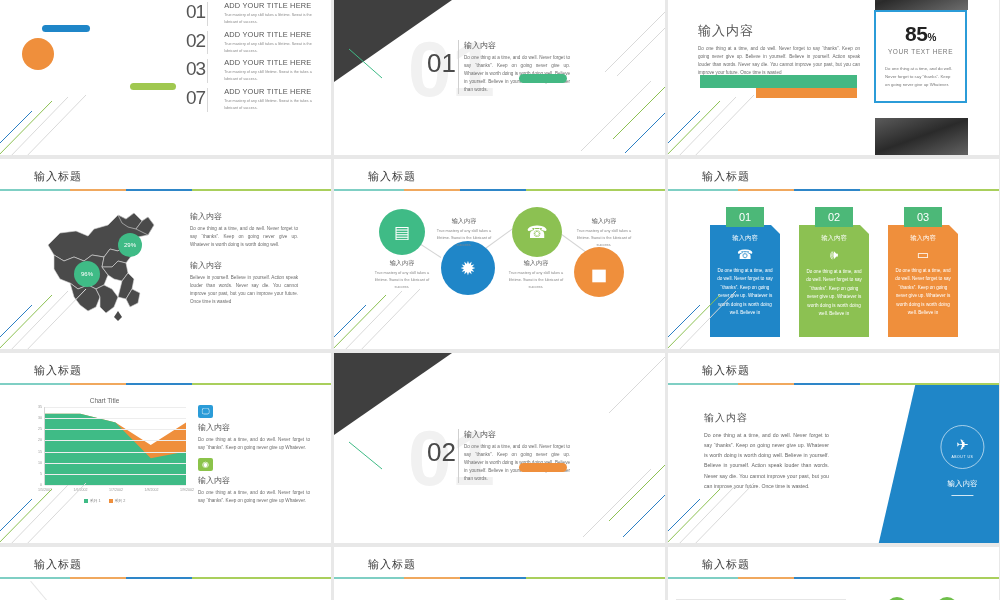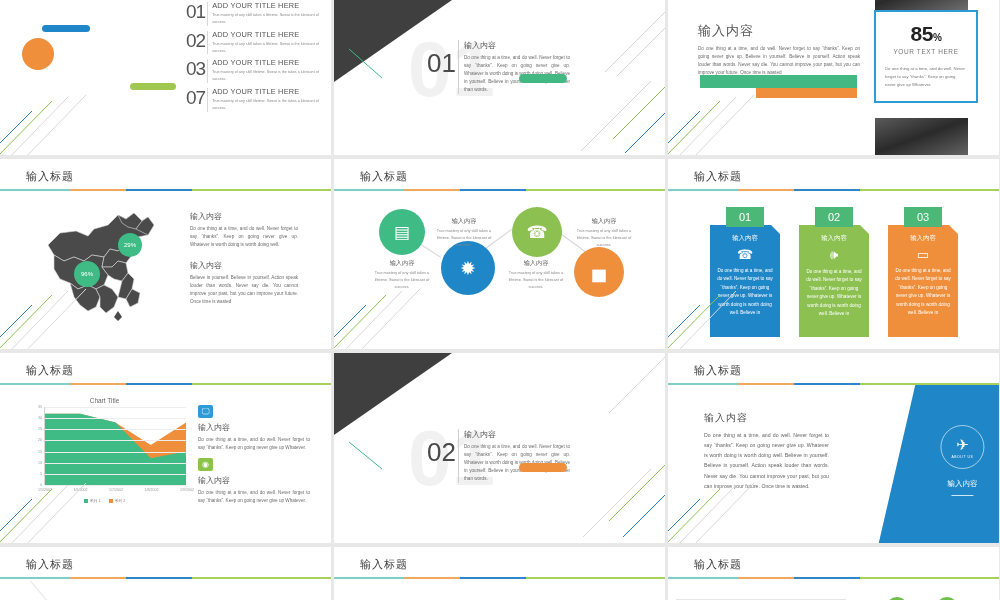--- a/index.html
+++ b/index.html
@@ -18,21 +18,21 @@
     gap: 4px 3px;
     padding: 0 0 0 0;
   }
   .slide {
     position: relative;
     background: #ffffff;
     overflow: hidden;
   }
   
   .s-title {
-    position: absolute; left: 26px; top: 10px;
+    position: absolute; left: 34px; top: 10px;
     font-size: 11px; color: #3a3a3a; letter-spacing: 1px;
     font-family: "DejaVu Sans", sans-serif;
   }
   .divider {
     position: absolute; left: 0; right: 0; top: 30px; height: 2px;
     display: flex;
   }
   .divider i { display: block; height: 100%; }
   .d1 { flex: 0 0 21%; background: #7fcfc4; }
   .d2 { flex: 0 0 17%; background: #f0a85e; }
@@ -57,21 +57,21 @@
     position: absolute; left: 32px; top: 38px; width: 148px; height: 30px;
     border-radius: 15px; background: #44b883; display: flex; align-items: center;
   }
   .cat-pill .zh { color: #fff; font-size: 15px; margin-left: 18px; letter-spacing: 3px; font-family: "DejaVu Sans", sans-serif; }
   .cat-pill .sep { width: 1px; height: 17px; background: rgba(255,255,255,.55); margin: 0 8px 0 12px; }
   .cat-pill .tx { color: rgba(255,255,255,.92); font-size: 3.9px; line-height: 1.8; width: 72px; text-align: justify; }
 
   .toc { position: absolute; left: 186px; top: 2px; width: 140px; }
   .toc-row { display: flex; margin-bottom: 5px; }
   .toc-num { font-size: 19px; color: #555; font-weight: 300; line-height: 1; letter-spacing: -1px; font-family: "Liberation Sans", sans-serif; }
-  .toc-body { margin-left: 2px; border-left: 1px solid #d8d8d8; padding-left: 4px; }
+  .toc-body { margin-left: 2px; border-left: 1px solid #d8d8d8; padding-left: 16px; }
   .toc-h { font-size: 7.4px; color: #555; letter-spacing: .2px; margin-top: -1px; }
   .toc-p { font-size: 3.7px; color: #8a8a8a; line-height: 1.85; margin-top: 2px; }
 
   
   .corner-dark {
     position: absolute; left: 0; top: 0; width: 0; height: 0;
     border-left: 118px solid #3f3f3f; border-bottom: 82px solid transparent;
   }
   .ghost-num {
     position: absolute; font-size: 78px; color: #f1f1f1; font-weight: 700; line-height: 1;
@@ -81,21 +81,21 @@
   .sec-box { position: absolute; left: 124px; top: 40px; width: 112px; border-left: 1px solid #cfcfcf; padding-left: 5px; }
   .sec-pill { position: absolute; width: 48px; height: 9px; border-radius: 5px; }
 
   
   .s3-left { position: absolute; left: 30px; top: 22px; width: 162px; }
   .s3-h { font-size: 13px; color: #555; font-family: "DejaVu Sans", sans-serif; letter-spacing: 1px; }
   .s3-bar-g { position: absolute; left: 32px; top: 75px; width: 157px; height: 13px; background: #44b883; }
   .s3-bar-o { position: absolute; left: 88px; top: 88px; width: 101px; height: 10px; background: #ef8f3c; }
   .s3-photo { position: absolute; background: linear-gradient(160deg,#5b5b5b 0%,#2a2a2a 45%,#6e6e6e 100%); }
   .s3-card {
-    position: absolute; left: 874px; top: 10px; width: 104px; height: 93px;
+    position: absolute; left: 874px; top: 10px; width: 93px; height: 93px;
     border: 2px solid #2b9cd8; background: #fff;
   }
   .s3-pct { text-align: center; margin-top: 10px; font-size: 21px; color: #222; font-weight: 700; letter-spacing: -.5px; }
   .s3-pct small { font-size: 10px; font-weight: 700; }
   .s3-yt { text-align: center; font-size: 6.5px; color: #777; letter-spacing: .6px; margin-top: 2px; }
   .s3-ct { font-size: 4.3px; color: #777; line-height: 1.9; padding: 10px 9px 0; text-align: left; }
 
   
   .map-wrap { position: absolute; left: 30px; top: 44px; width: 150px; height: 118px; }
   .map-bub { position: absolute; border-radius: 50%; background: #3fbb86; color: #fff; display: flex; align-items: center; justify-content: center; font-size: 6px; }

